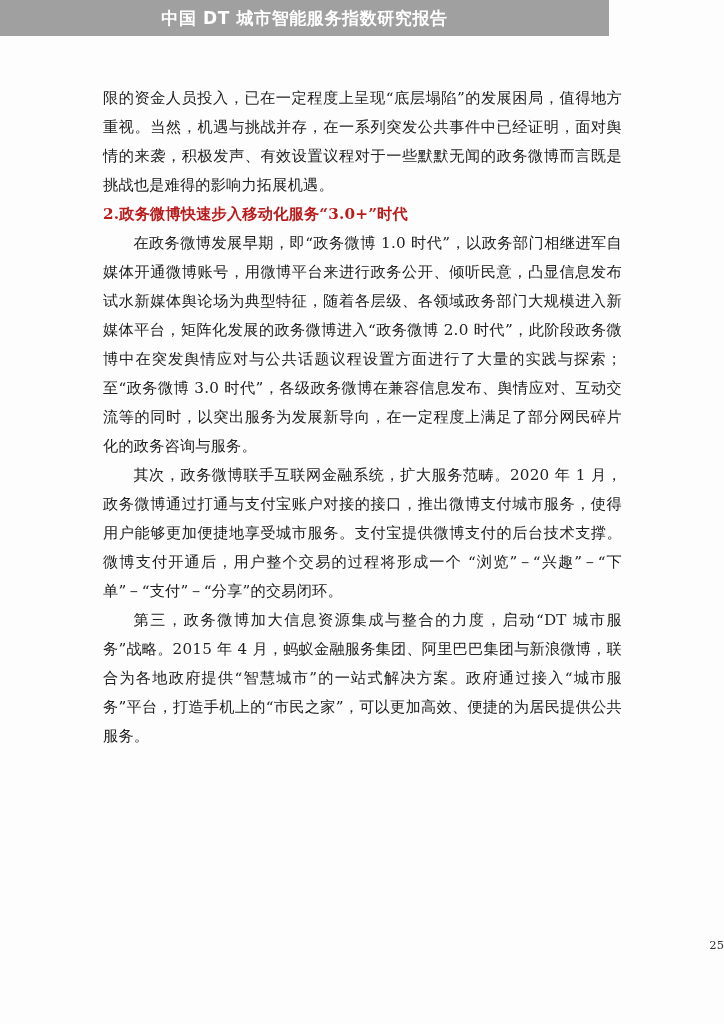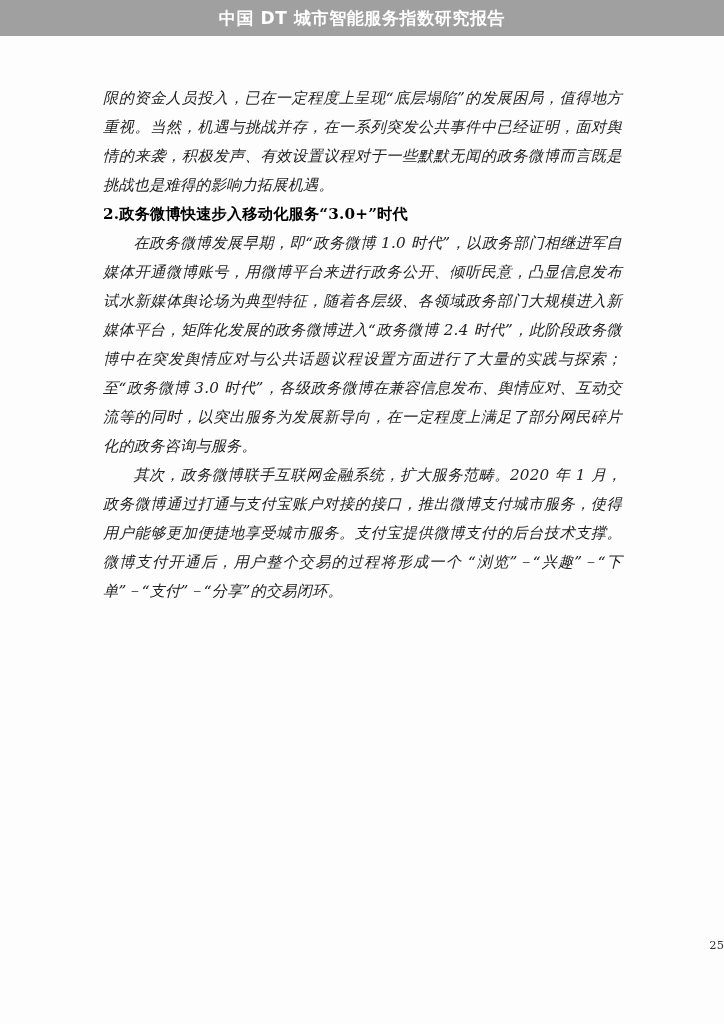--- a/index.html
+++ b/index.html
@@ -21,21 +21,21 @@
     height: 1024px;
     background: #fdfdfd;
     box-sizing: border-box;
   }
 
   
   .header-band {
     position: absolute;
     top: 0;
     left: 0;
-    width: 724px;
+    width: 609px;
     height: 36px;
     background: #a0a0a0;
     display: flex;
     align-items: center;
     justify-content: center;
   }
   .header-title {
     color: #ffffff;
     font-family: "DejaVu Sans", "Liberation Sans", sans-serif;
     font-size: 17px;
@@ -54,32 +54,31 @@
   }
 
   .para {
     margin: 0;
     font-size: 15.2px;
     line-height: 29px;
     color: #222222;
     text-align: justify;
     text-justify: inter-ideograph;
     letter-spacing: 0.2px;
-    font-style: italic;
   }
   .para.indent {
     text-indent: 2em;
   }
 
   .heading {
     margin: 0;
     font-size: 15.2px;
     line-height: 29px;
     font-weight: bold;
-    color: #000000;
+    color: #b91c1c;
     text-align: left;
     letter-spacing: 0.2px;
   }
 
   
   .page-number {
     position: absolute;
     top: 938px;
     left: 0;
     width: 724px;
@@ -111,26 +110,27 @@
   <div class="header-band">
     <div class="header-title">中国 DT 城市智能服务指数研究报告</div>
   </div>
 
   <div class="content">
 
     <p class="para">限的资金人员投入，已在一定程度上呈现“底层塌陷”的发展困局，值得地方重视。当然，机遇与挑战并存，在一系列突发公共事件中已经证明，面对舆情的来袭，积极发声、有效设置议程对于一些默默无闻的政务微博而言既是挑战也是难得的影响力拓展机遇。</p>
 
     <h2 class="heading">2.政务微博快速步入移动化服务“3.0+”时代</h2>
 
-    <p class="para indent">在政务微博发展早期，即“政务微博 1.0 时代”，以政务部门相继进军自媒体开通微博账号，用微博平台来进行政务公开、倾听民意，凸显信息发布试水新媒体舆论场为典型特征，随着各层级、各领域政务部门大规模进入新媒体平台，矩阵化发展的政务微博进入“政务微博 2.4 时代”，此阶段政务微博中在突发舆情应对与公共话题议程设置方面进行了大量的实践与探索；至“政务微博 3.0 时代”，各级政务微博在兼容信息发布、舆情应对、互动交流等的同时，以突出服务为发展新导向，在一定程度上满足了部分网民碎片化的政务咨询与服务。</p>
+    <p class="para indent">在政务微博发展早期，即“政务微博 1.0 时代”，以政务部门相继进军自媒体开通微博账号，用微博平台来进行政务公开、倾听民意，凸显信息发布试水新媒体舆论场为典型特征，随着各层级、各领域政务部门大规模进入新媒体平台，矩阵化发展的政务微博进入“政务微博 2.0 时代”，此阶段政务微博中在突发舆情应对与公共话题议程设置方面进行了大量的实践与探索；至“政务微博 3.0 时代”，各级政务微博在兼容信息发布、舆情应对、互动交流等的同时，以突出服务为发展新导向，在一定程度上满足了部分网民碎片化的政务咨询与服务。</p>
 
 
 
     <p class="para indent">其次，政务微博联手互联网金融系统，扩大服务范畴。2020 年 1 月，政务微博通过打通与支付宝账户对接的接口，推出微博支付城市服务，使得用户能够更加便捷地享受城市服务。支付宝提供微博支付的后台技术支撑。微博支付开通后，用户整个交易的过程将形成一个 “浏览”－“兴趣”－“下单”－“支付”－“分享”的交易闭环。</p>
 
+    <p class="para indent">第三，政务微博加大信息资源集成与整合的力度，启动“DT 城市服务”战略。2015 年 4 月，蚂蚁金融服务集团、阿里巴巴集团与新浪微博，联合为各地政府提供“智慧城市”的一站式解决方案。政府通过接入“城市服务”平台，打造手机上的“市民之家”，可以更加高效、便捷的为居民提供公共服务。</p>
 
   </div>
 
   <div class="page-number">25</div>
 
   <div class="scan-noise"></div>
 
 </div>
 
 </body></html>

